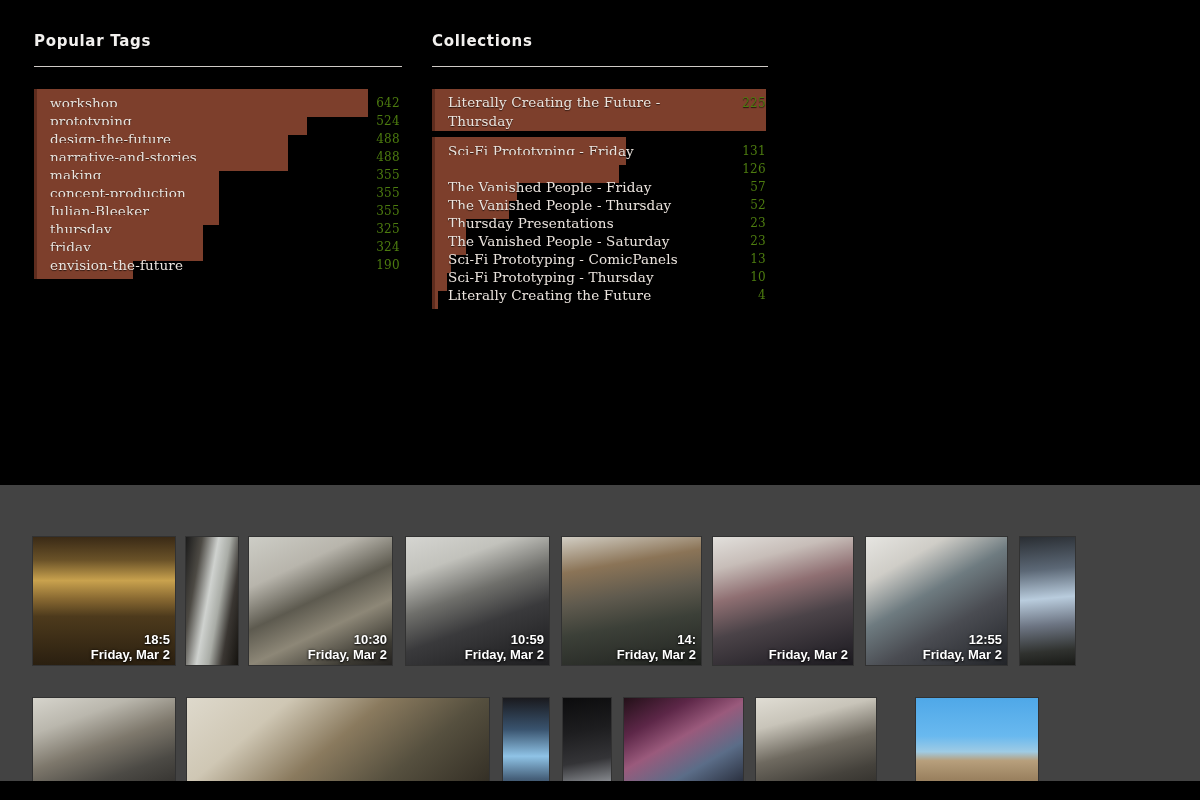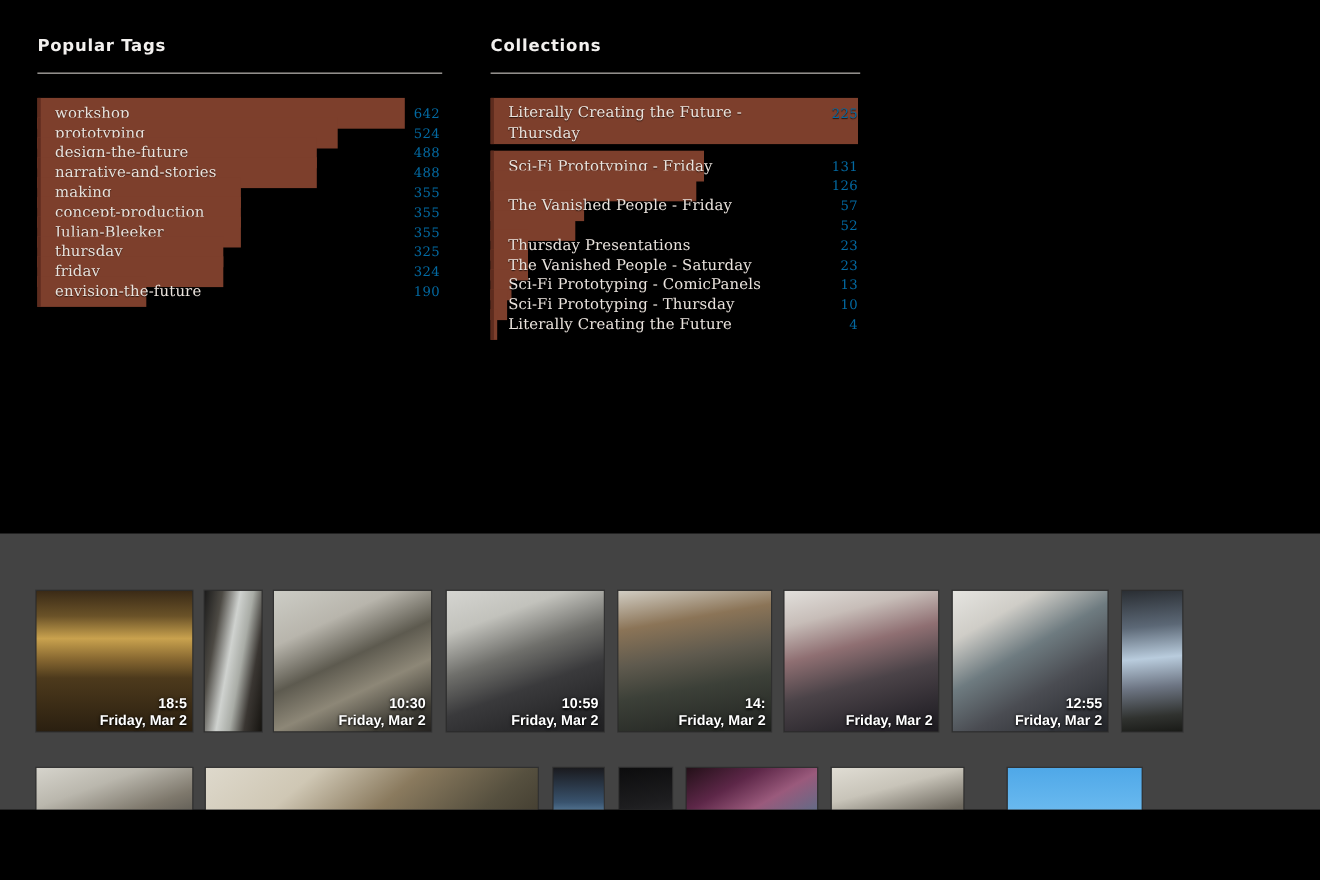--- a/index.html
+++ b/index.html
@@ -20,21 +20,21 @@
     background: #000;
     display: flex;
     padding: 28px 0 0 0;
   }
   .facet-col {
     position: relative;
     padding: 0 0 0 0;
   }
   .facet-col.tags        { width: 370px; margin-left: 32px; }
   .facet-col.media       { width: 342px; margin-left: 30px; }
-  .facet-col.collections { width: 338px; margin-left: 42px; }
+  .facet-col.collections { width: 338px; margin-left: 28px; }
 
   .facet-title {
     font-family: "DejaVu Sans", sans-serif;
     font-size: 15px;
     font-weight: 600;
     letter-spacing: .7px;
     color: #f2f0ee;
     padding: 0 0 2px 2px;
     margin: 0 0 14px 0;
   }
@@ -81,34 +81,34 @@
     padding-top: 4px;
   }
 
   .facet-count {
     position: absolute;
     top: 0;
     height: 28px;
     line-height: 28px;
     font-family: "DejaVu Serif", serif;
     font-size: 12px;
-    color: #0369a1;
+    color: #4d7c0f;
     text-align: right;
     letter-spacing: .3px;
     text-shadow: 0 1px 1px rgba(0,0,0,.7);
   }
   .facet-col.tags        .facet-count { right: 2px; width: 50px; }
   .facet-col.media       .facet-count { right: 6px; width: 50px; }
   .facet-col.collections .facet-count { right: 2px; width: 50px; }
 
   
   .thumb-area {
     position: absolute;
     left: 0; top: 485px;
-    width: 1200px; height: 251px;
+    width: 1200px; height: 296px;
     background: #434343;
     overflow: hidden;
   }
   .thumb-row {
     position: absolute;
     left: 0;
     width: 1200px;
     display: flex;
     align-items: flex-start;
     gap: 0;
@@ -223,20 +223,21 @@
             <div class="facet-bar" style="width: 187px;"></div>
             <div class="facet-count">126</div>
           </div>
           <div class="facet-row">
             <div class="facet-bar" style="width: 85px;"></div>
             <div class="facet-label">The Vanished People - Friday</div>
             <div class="facet-count">57</div>
           </div>
           <div class="facet-row">
             <div class="facet-bar" style="width: 77px;"></div>
+            <div class="facet-label">The Vanished People - Thursday</div>
             <div class="facet-count">52</div>
           </div>
           <div class="facet-row">
             <div class="facet-bar" style="width: 34px;"></div>
             <div class="facet-label">Thursday Presentations</div>
             <div class="facet-count">23</div>
           </div>
           <div class="facet-row">
             <div class="facet-bar" style="width: 34px;"></div>
             <div class="facet-label">The Vanished People - Saturday</div>

